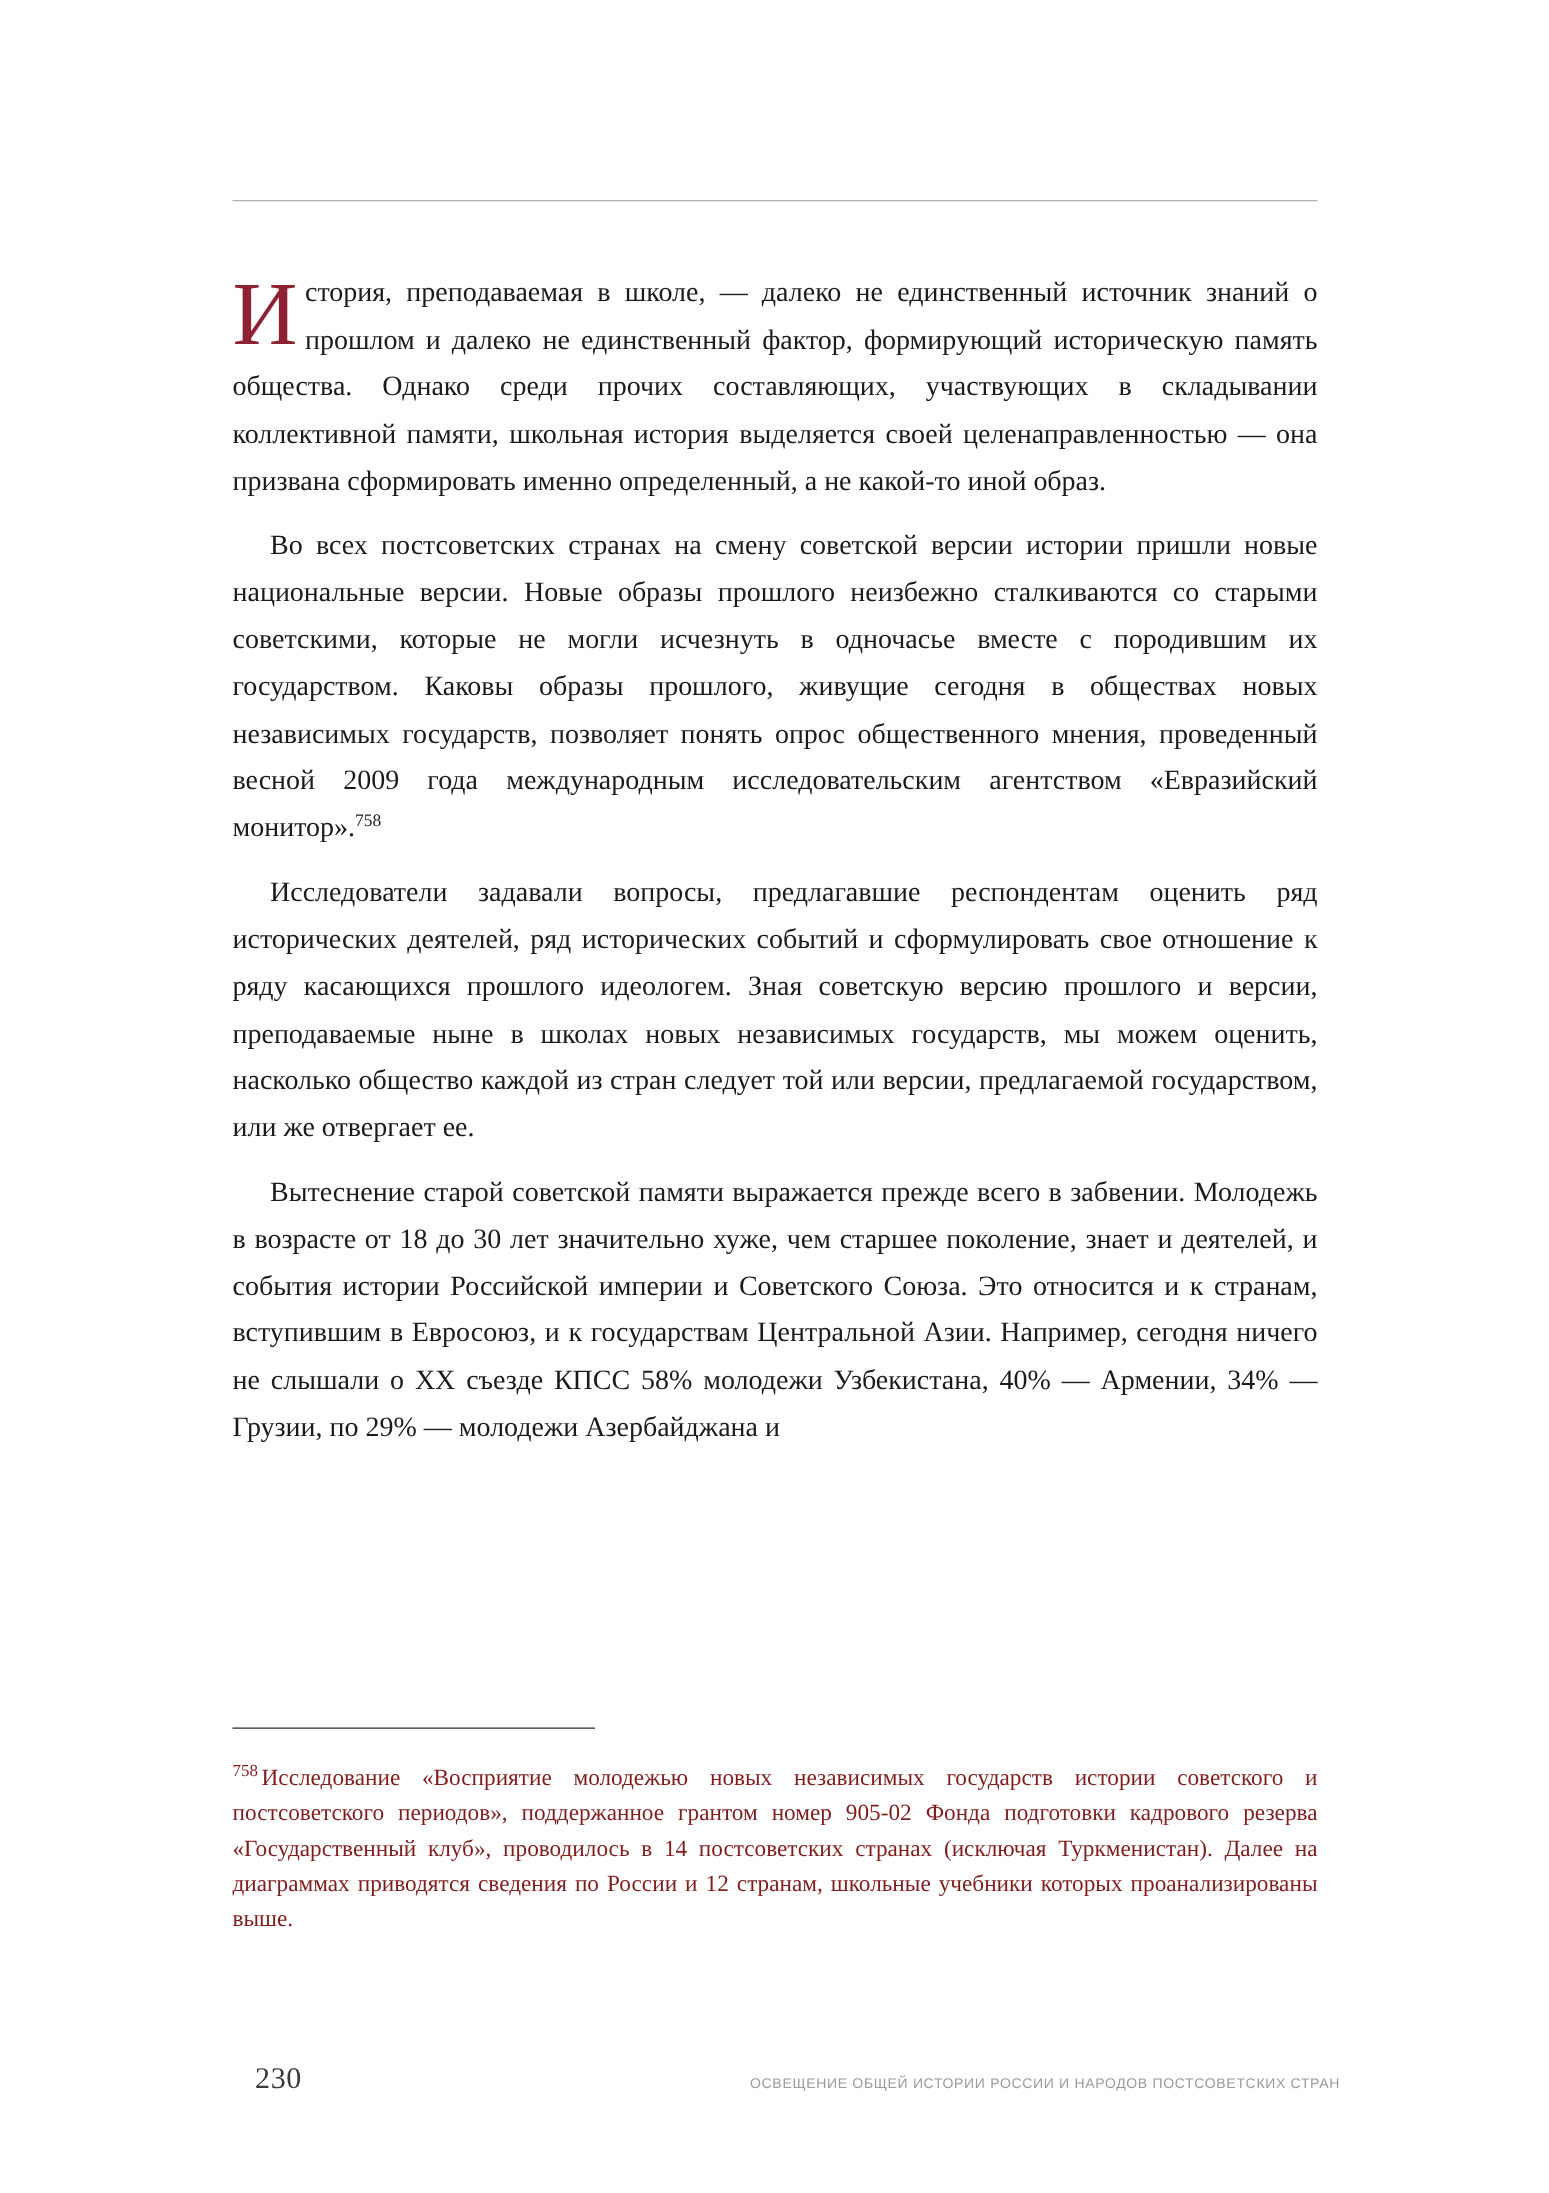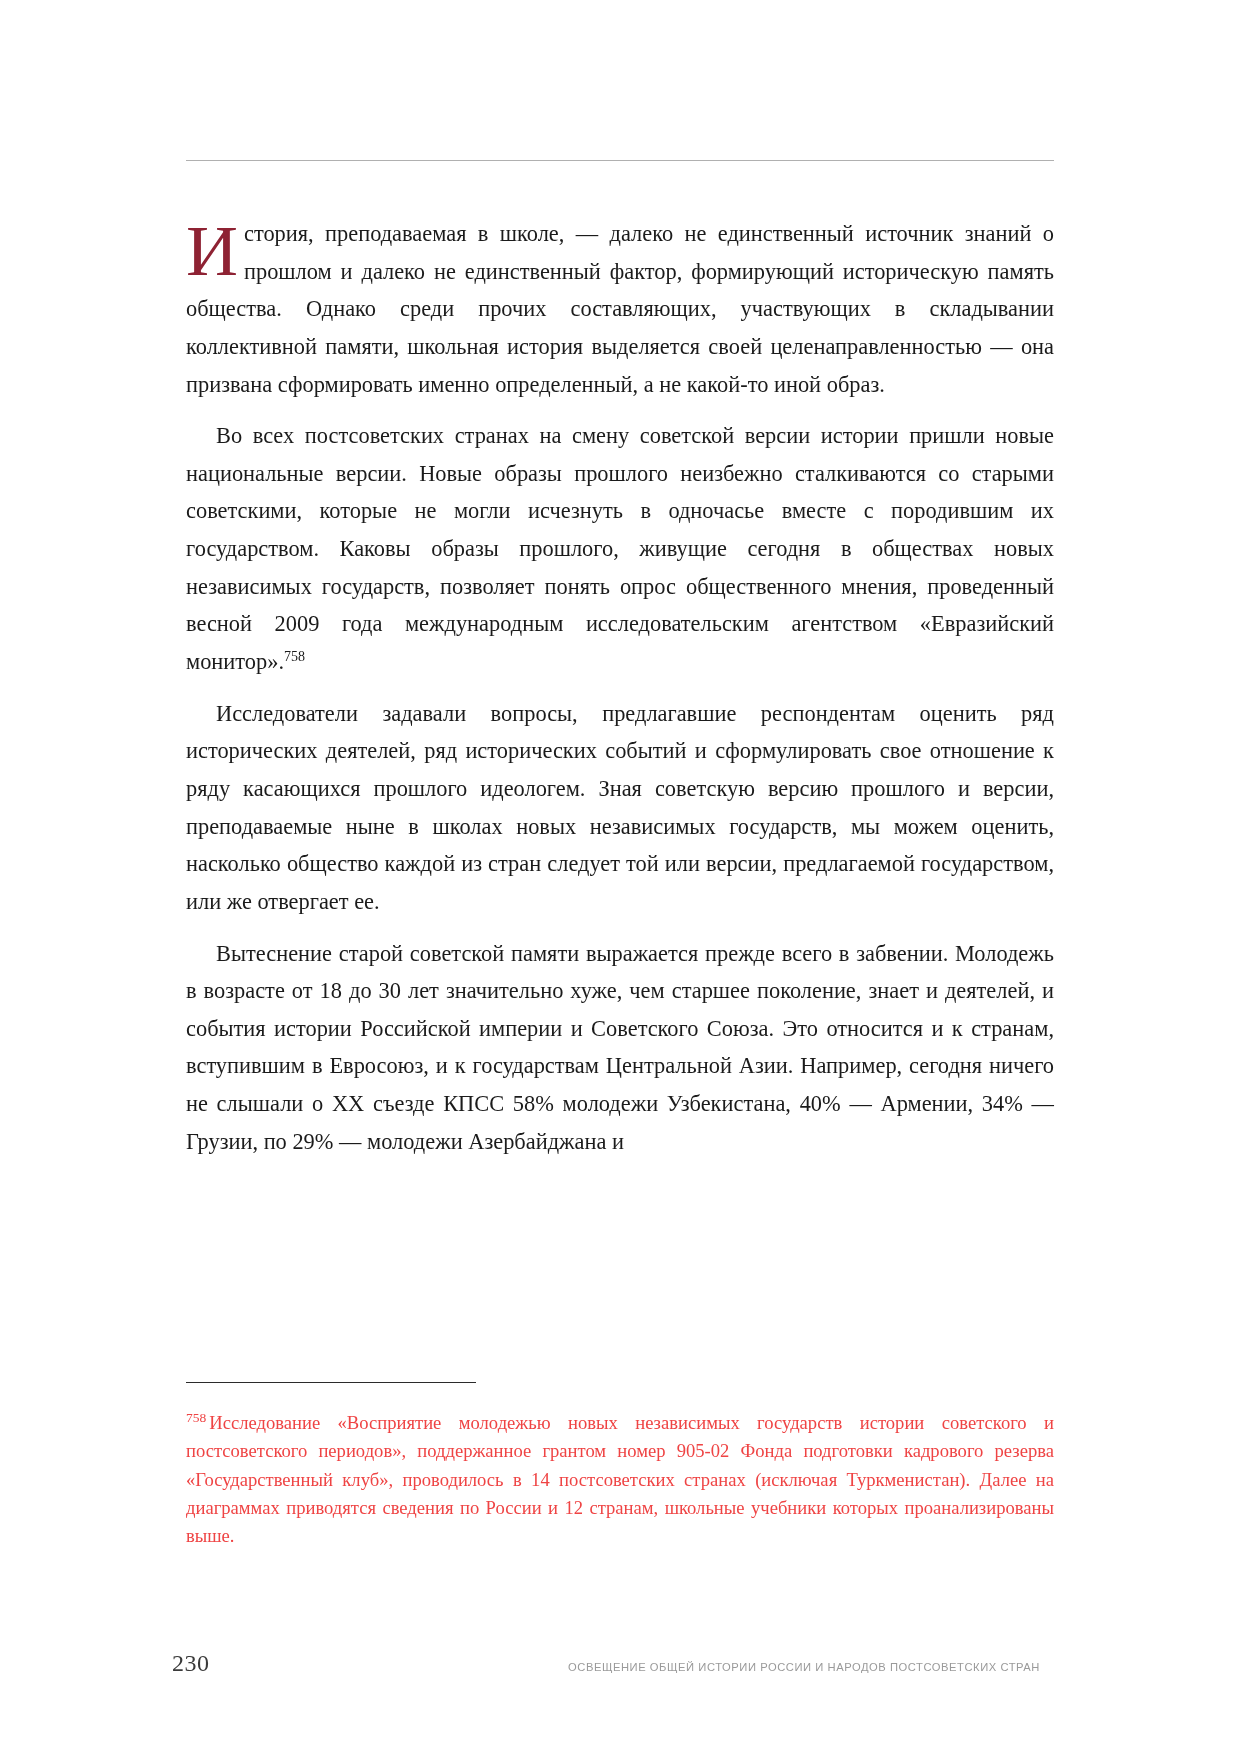--- a/index.html
+++ b/index.html
@@ -84,32 +84,32 @@
   .footnote-rule {
     width: 290px;
     border-top: 1.3px solid #2b2b2b;
     margin-bottom: 26px;
   }
   .footnote {
     font-size: 18.6px;
     line-height: 1.52;
     text-align: justify;
     margin: 0;
-    color: #ef4444;
+    color: #7f1d1d;
   }
   .footnote .fnnum {
     font-size: 13.5px;
     vertical-align: super;
     line-height: 0;
     margin-right: 3px;
   }
   
   .footer {
     position: absolute;
-    left: 172px;
+    left: 204px;
     top: 1650px;
     width: 868px;
     display: flex;
     align-items: baseline;
     justify-content: space-between;
   }
   .page-number {
     font-size: 24px;
     color: #3a3a3a;
     letter-spacing: 0.5px;

